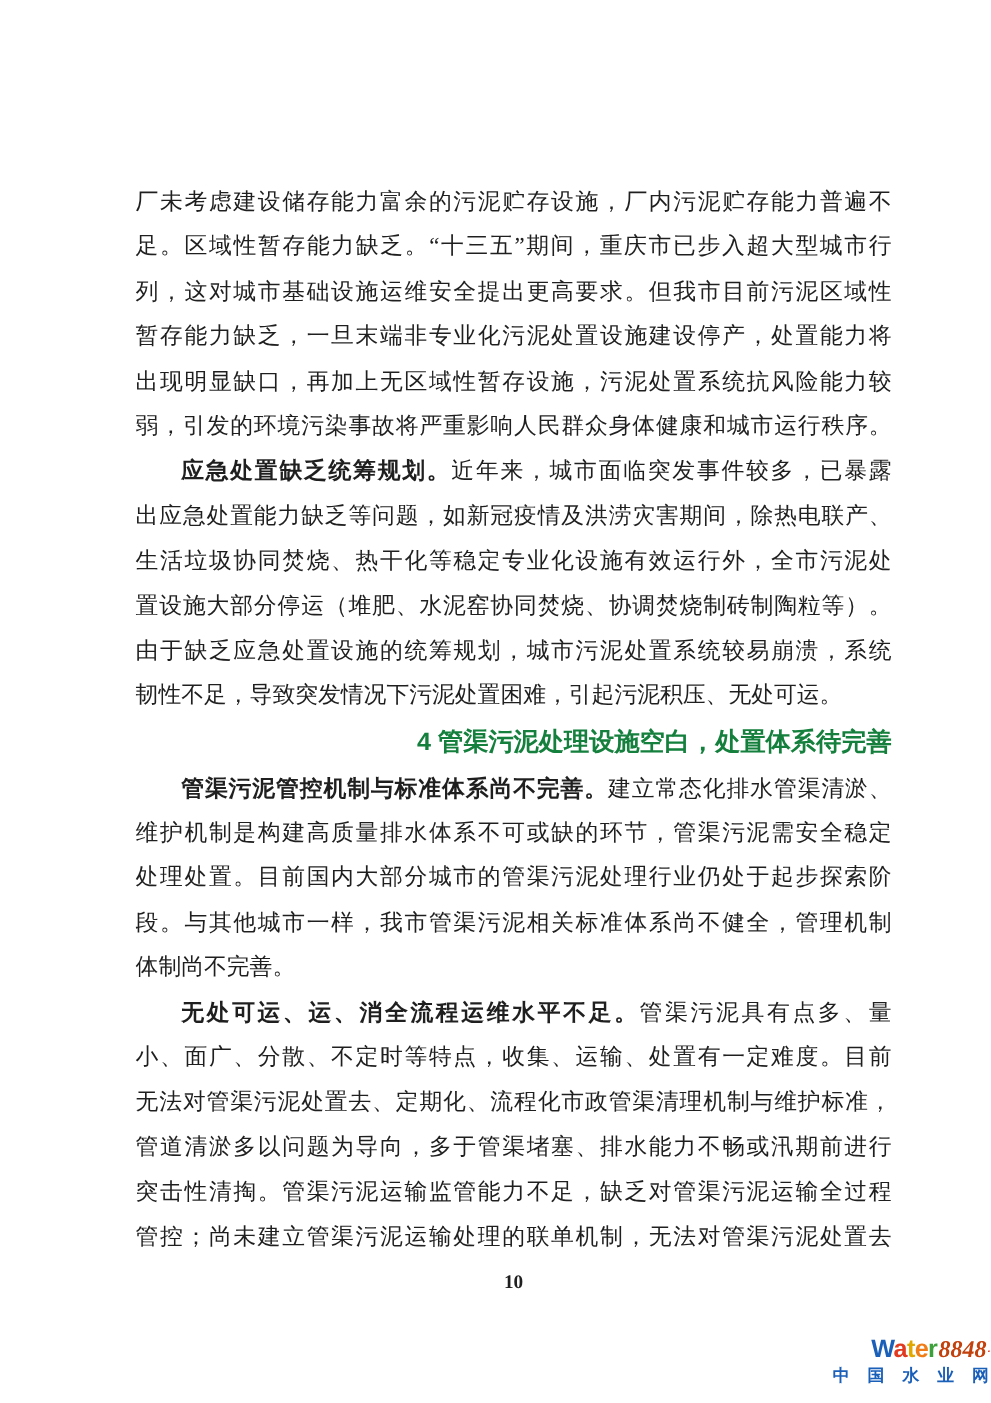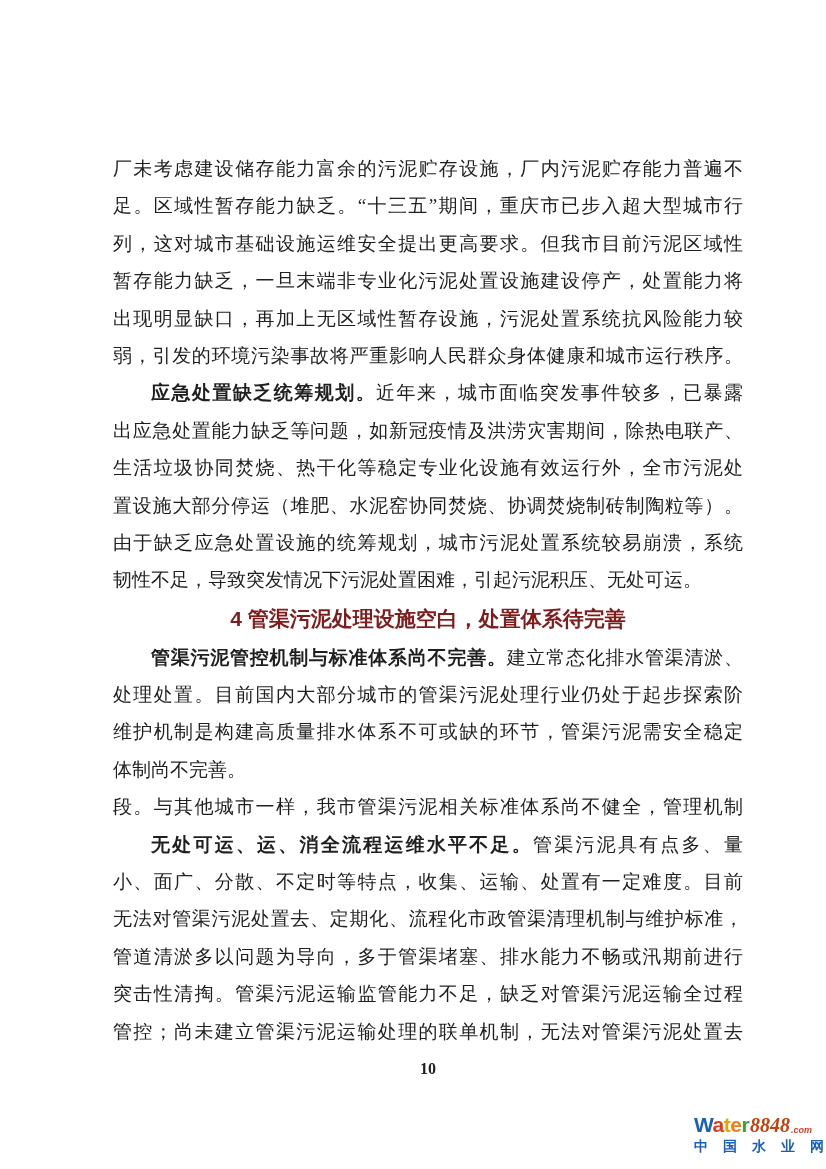--- a/index.html
+++ b/index.html
@@ -24,46 +24,47 @@
     text-justify:inter-character;
     overflow:hidden;
     white-space:nowrap;
   }
   .line.nofill{text-align-last:left;}
   .line.indent{text-indent:38px;}
   .lead{font-weight:bold;}
   .section-heading{
     font-family:"Liberation Sans","DejaVu Sans",sans-serif;
     font-weight:bold;
-    color:#7f1d1d;
+    color:#15803d;
     font-size:21px;
     line-height:38px;
     height:38px;
     margin:1px 0 1px 0;
-    text-align:center;
+    text-align:right;
     white-space:nowrap;
   }
   .page-number{
     position:absolute;
     left:113px;top:1060px;width:630px;
     text-align:center;
     font-size:16px;
     color:#1f1f1f;
     font-weight:bold;
   }
   .logo{
     position:absolute;
     left:694px;top:1114px;width:130px;
     font-family:"Liberation Sans","DejaVu Sans",sans-serif;
     line-height:1;
   }
   .logo-row1{
     display:flex;
-    align-items:flex-end;
+    align-items:center;
     justify-content:flex-start;
+    margin-left:32px;
   }
   .logo-brand{
     font-weight:bold;
     font-size:21px;
     letter-spacing:-0.5px;
   }
   .logo-number{
     font-family:"Liberation Serif","DejaVu Serif",serif;
     font-style:italic;
     font-weight:bold;
@@ -102,24 +103,24 @@
         <div class="line indent"><span class="lead">应急处置缺乏统筹规划。</span>近年来，城市面临突发事件较多，已暴露</div>
         <div class="line">出应急处置能力缺乏等问题，如新冠疫情及洪涝灾害期间，除热电联产、</div>
         <div class="line">生活垃圾协同焚烧、热干化等稳定专业化设施有效运行外，全市污泥处</div>
         <div class="line">置设施大部分停运（堆肥、水泥窑协同焚烧、协调焚烧制砖制陶粒等）。</div>
         <div class="line">由于缺乏应急处置设施的统筹规划，城市污泥处置系统较易崩溃，系统</div>
         <div class="line nofill">韧性不足，导致突发情况下污泥处置困难，引起污泥积压、无处可运。</div>
       </div>
       <div class="section-heading">4 管渠污泥处理设施空白，处置体系待完善</div>
       <div>
         <div class="line indent"><span class="lead">管渠污泥管控机制与标准体系尚不完善。</span>建立常态化排水管渠清淤、</div>
+        <div class="line">维护机制是构建高质量排水体系不可或缺的环节，管渠污泥需安全稳定</div>
         <div class="line">处理处置。目前国内大部分城市的管渠污泥处理行业仍处于起步探索阶</div>
-        <div class="line">维护机制是构建高质量排水体系不可或缺的环节，管渠污泥需安全稳定</div>
+        <div class="line">段。与其他城市一样，我市管渠污泥相关标准体系尚不健全，管理机制</div>
         <div class="line nofill">体制尚不完善。</div>
-        <div class="line">段。与其他城市一样，我市管渠污泥相关标准体系尚不健全，管理机制</div>
       </div>
       <div>
         <div class="line indent"><span class="lead">无处可运、运、消全流程运维水平不足。</span>管渠污泥具有点多、量</div>
         <div class="line">小、面广、分散、不定时等特点，收集、运输、处置有一定难度。目前</div>
         <div class="line">无法对管渠污泥处置去、定期化、流程化市政管渠清理机制与维护标准，</div>
         <div class="line">管道清淤多以问题为导向，多于管渠堵塞、排水能力不畅或汛期前进行</div>
         <div class="line">突击性清掏。管渠污泥运输监管能力不足，缺乏对管渠污泥运输全过程</div>
         <div class="line">管控；尚未建立管渠污泥运输处理的联单机制，无法对管渠污泥处置去</div>
       </div>
     </div>

